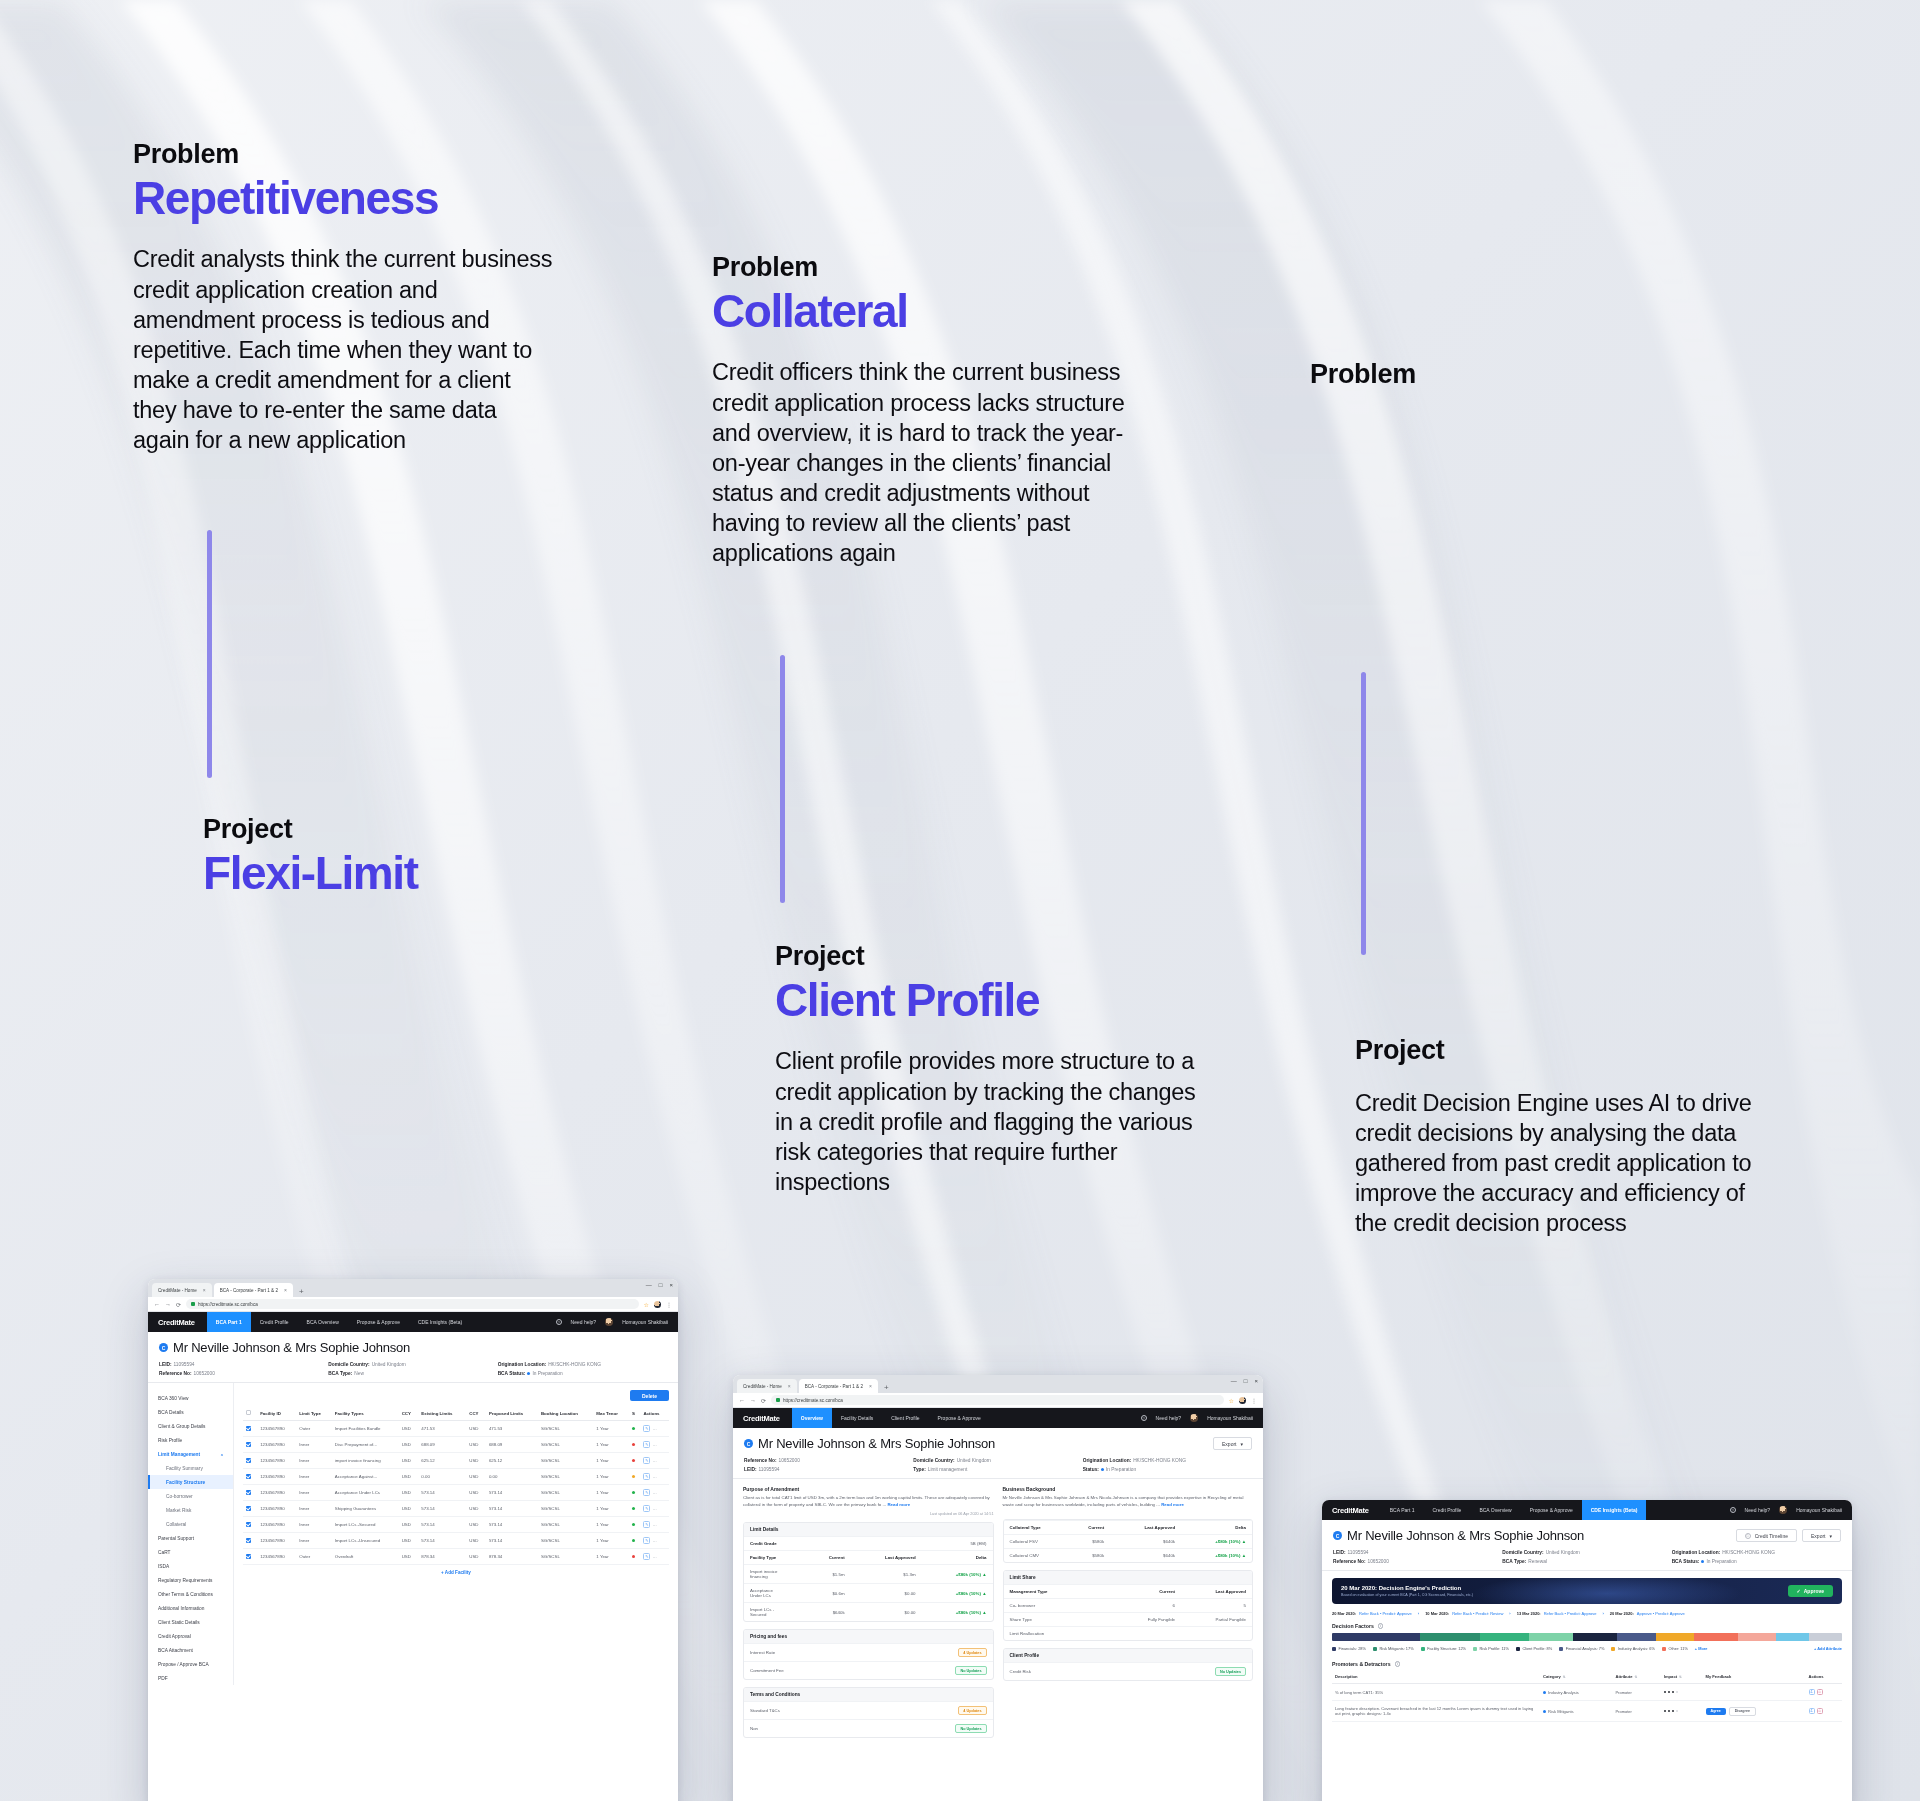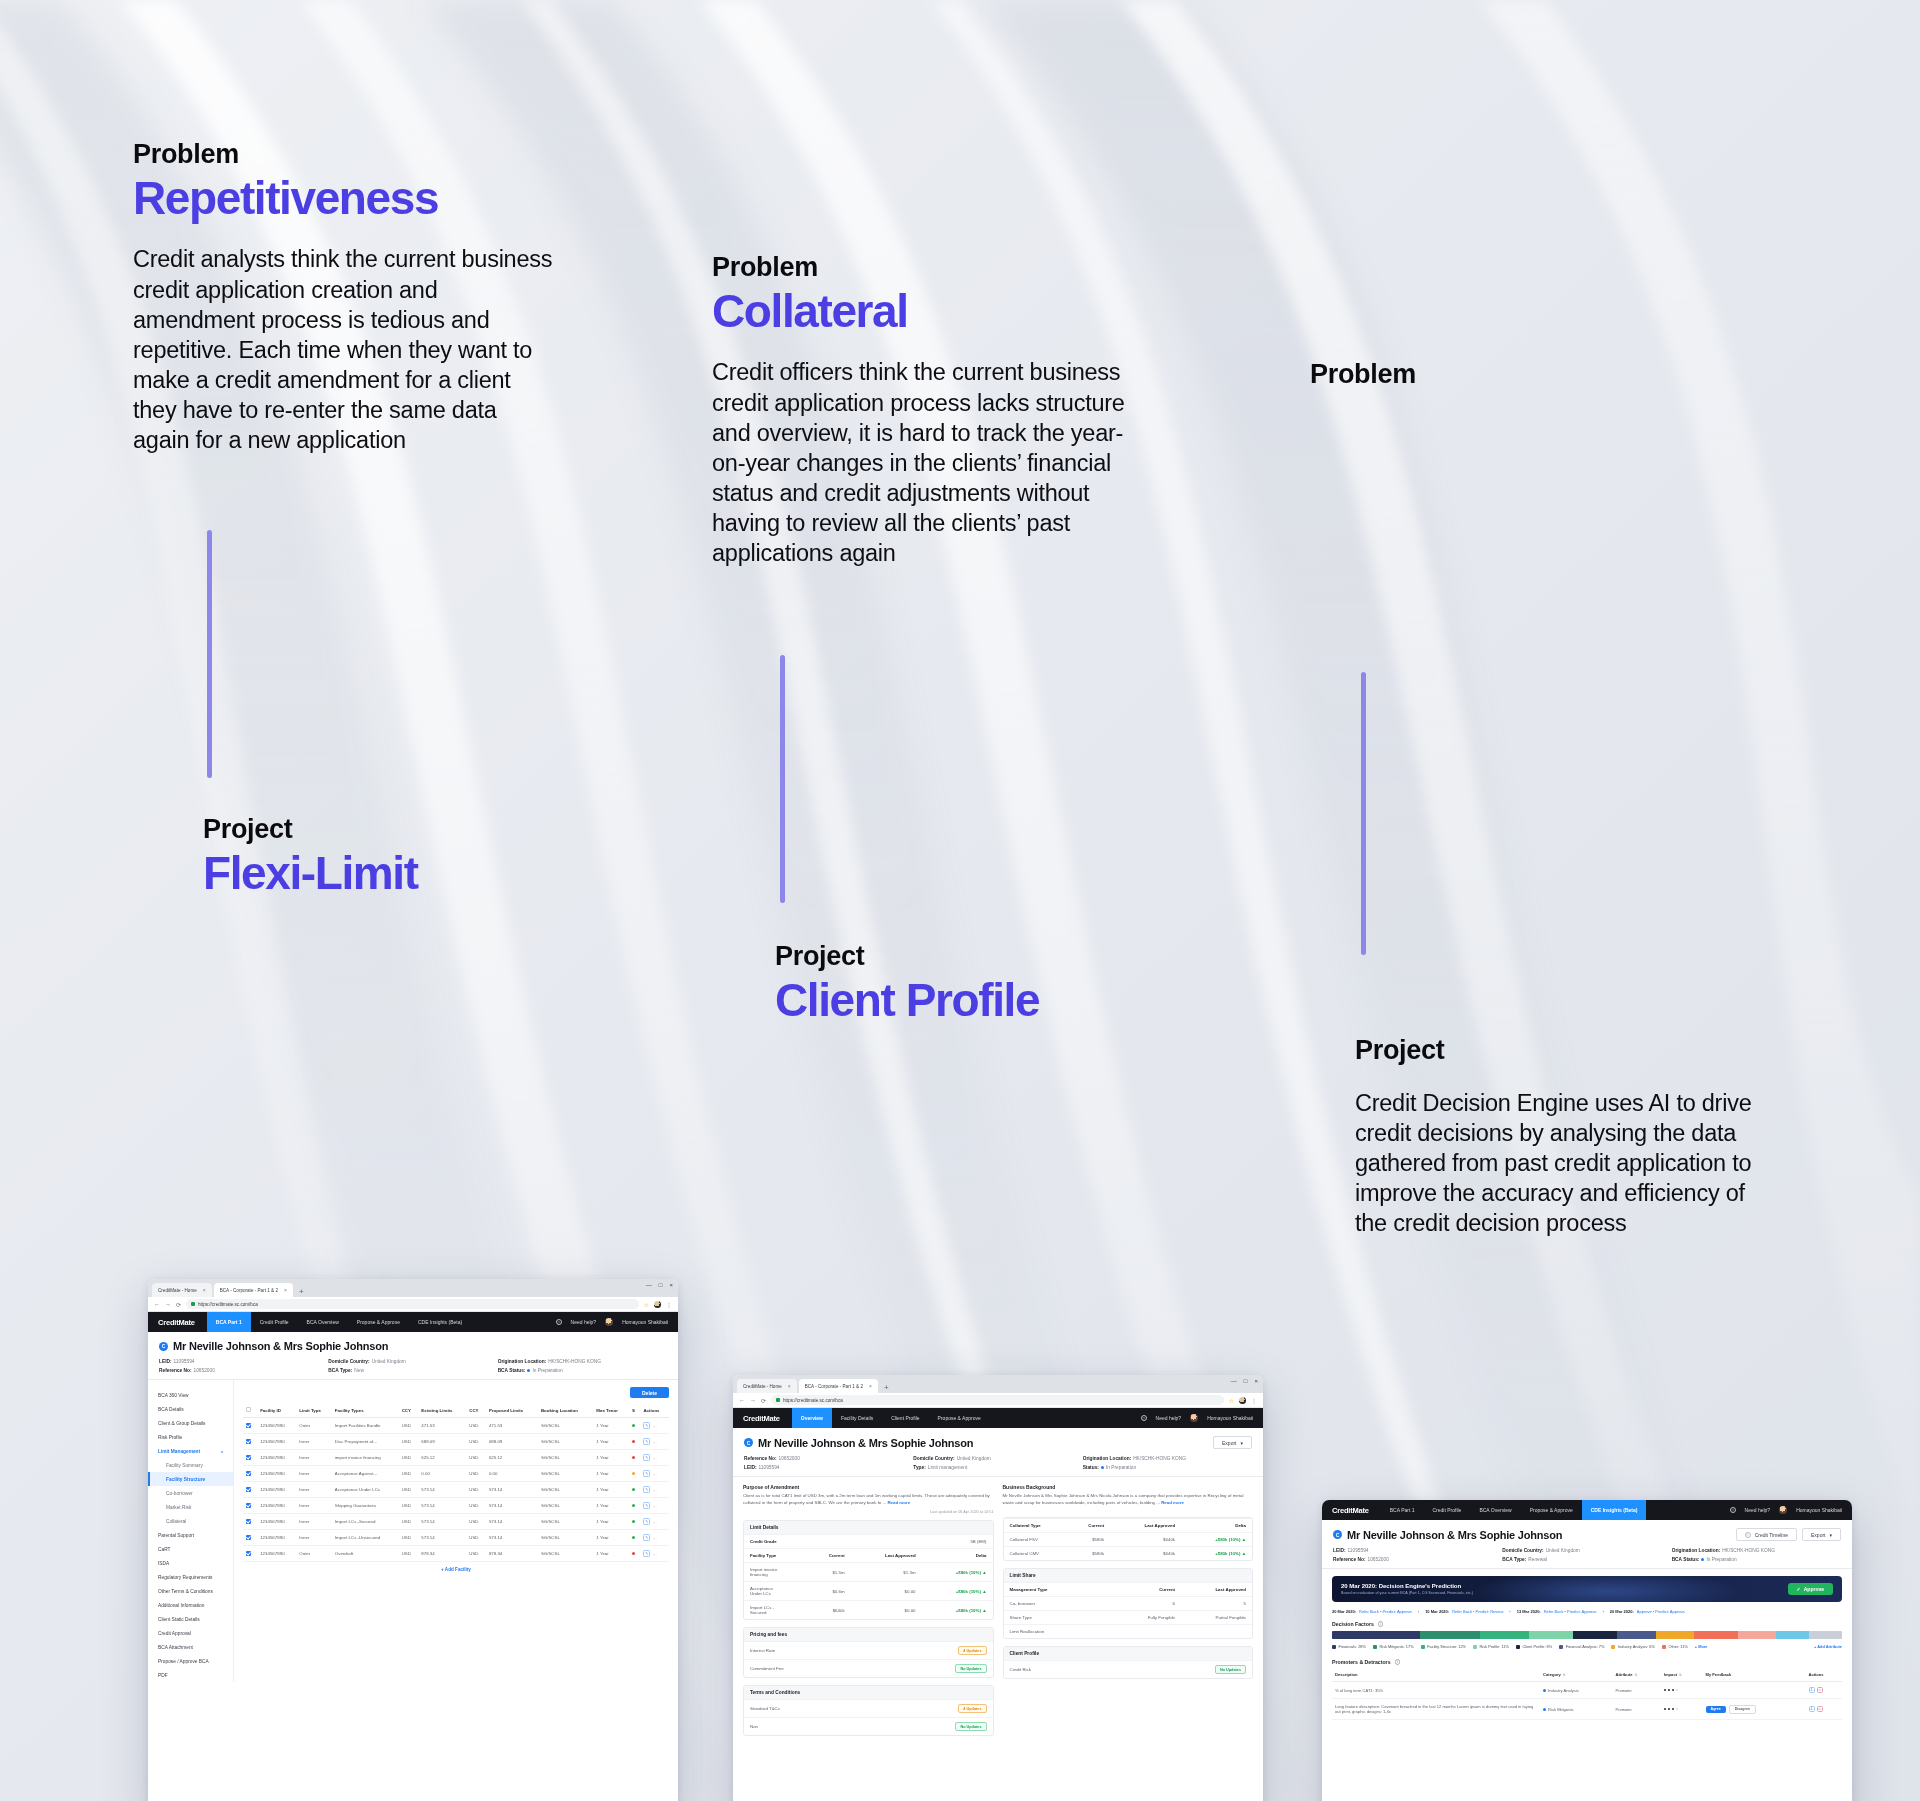--- a/index.html
+++ b/index.html
@@ -121,21 +121,21 @@
   }
 
   
   .client-head { padding: 8px 11px 6px; background: #fff; }
   .client-title { display: flex; align-items: center; gap: 5px; }
   .c-badge {
     width: 9px; height: 9px; border-radius: 50%; background: #1e7bf0;
     color: #fff; font-size: 5px; font-weight: 700;
     display: flex; align-items: center; justify-content: center;
   }
-  .client-name { font-size: 11px; font-weight: 700; color: #14151a; letter-spacing: -0.2px; }
+  .client-name { font-size: 13px; font-weight: 400; color: #14151a; letter-spacing: -0.2px; }
   .meta-grid {
     display: grid; grid-template-columns: 1fr 1fr 1fr;
     row-gap: 4px; margin-top: 7px; font-size: 4.8px;
   }
   .meta-item { white-space: nowrap; }
   .meta-k { font-weight: 700; color: #25262c; }
   .meta-v { color: #7b7f8a; margin-left: 2px; }
   .status-dot {
     display: inline-block; width: 3px; height: 3px; border-radius: 50%;
     background: #1e7bf0; margin-right: 2px; vertical-align: middle;
@@ -369,20 +369,21 @@
 
 <div class="block" id="problem-2">
   <div class="kicker">Problem</div>
   <div class="headline">Collateral</div>
   <div class="body-copy">Credit officers think the current business credit application process lacks structure and overview, it is hard to track the year-on-year changes in the clients’ financial status and credit adjustments without having to review all the clients’ past applications again</div>
 </div>
 <div class="connector" id="conn-2"></div>
 <div class="block" id="project-2">
   <div class="kicker">Project</div>
   <div class="headline">Client Profile</div>
+  <div class="body-copy">Client profile provides more structure to a credit application by tracking the changes in a credit profile and flagging the various risk categories that require further inspections</div>
 </div>
 
 <div class="block" id="problem-3">
   <div class="kicker">Problem</div>
 </div>
 <div class="connector" id="conn-3"></div>
 <div class="block" id="project-3">
   <div class="kicker">Project</div>
   <div class="body-copy">Credit Decision Engine uses AI to drive credit decisions by analysing the data gathered from past credit application to improve the accuracy and efficiency of the credit decision process</div>
 </div>

